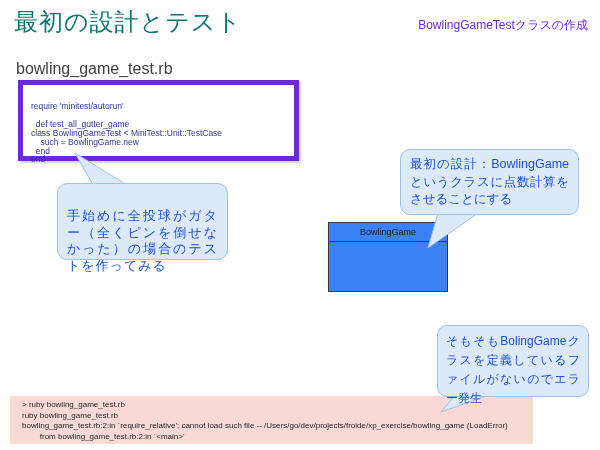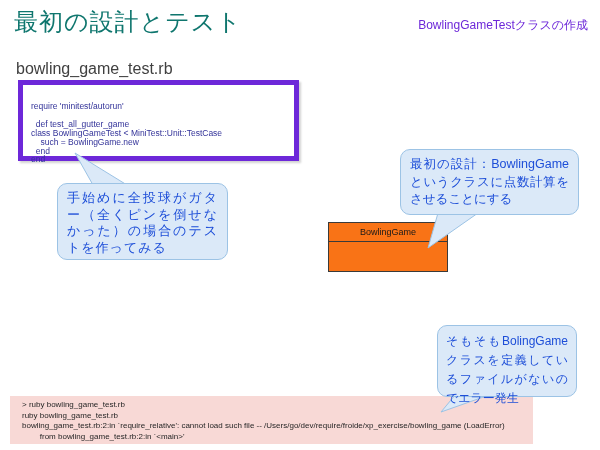--- a/index.html
+++ b/index.html
@@ -48,38 +48,38 @@
     position: absolute;
     background: #dbe9f8;
     border: 1px solid #9cc3e5;
     border-radius: 10px;
     color: #1d4ed8;
     z-index: 3;
     text-align: justify;
   }
   .bubble-left {
     left: 57px; top: 183px; width: 171px; height: 77px;
-    padding: 6px 9px;
+    padding: 24px 9px;
     font-size: 13px; line-height: 16.5px;
     letter-spacing: 1px;
   }
   .bubble-design {
     left: 400px; top: 149px; width: 179px; height: 66px;
     padding: 6px 9px;
     font-size: 12.5px; line-height: 17.5px;
   }
   .bubble-error {
-    left: 437px; top: 325px; width: 140px; height: 72px;
+    left: 437px; top: 325px; width: 152px; height: 72px;
     padding: 6px 8px;
     font-size: 12px; line-height: 19px;
   }
 
   .uml-box {
-    position: absolute; left: 328px; top: 222px; width: 120px; height: 50px;
-    border: 1px solid #3a3a3a; background: #f97316;
+    position: absolute; left: 328px; top: 222px; width: 120px; height: 70px;
+    border: 1px solid #3a3a3a; background: #3b82f6;
     z-index: 1;
   }
   .uml-header {
     height: 19px; border-bottom: 1px solid #3a3a3a;
     display: flex; align-items: center; justify-content: center;
     font-size: 9px; color: #1a1a1a;
   }
   .uml-body { height: 49px; }
 
   .terminal {
@@ -133,17 +133,17 @@
     <div class="uml-body"></div>
   </div>
 
   <div class="bubble bubble-error">
     <span>そもそもBolingGameクラスを定義しているファイルがないのでエラー発生</span>
   </div>
 
   <div class="terminal">
     <div class="terminal-line">&gt; ruby bowling_game_test.rb</div>
     <div class="terminal-line">ruby bowling_game_test.rb</div>
-    <div class="terminal-line">bowling_game_test.rb:2:in `require_relative': cannot load such file -- /Users/go/dev/require/froide/xp_exercise/bowling_game (LoadError)</div>
+    <div class="terminal-line">bowling_game_test.rb:2:in `require_relative': cannot load such file -- /Users/go/dev/projects/froide/xp_exercise/bowling_game (LoadError)</div>
     <div class="terminal-line">        from bowling_game_test.rb:2:in `&lt;main&gt;'</div>
   </div>
 
 </div>
 
 </body></html>

